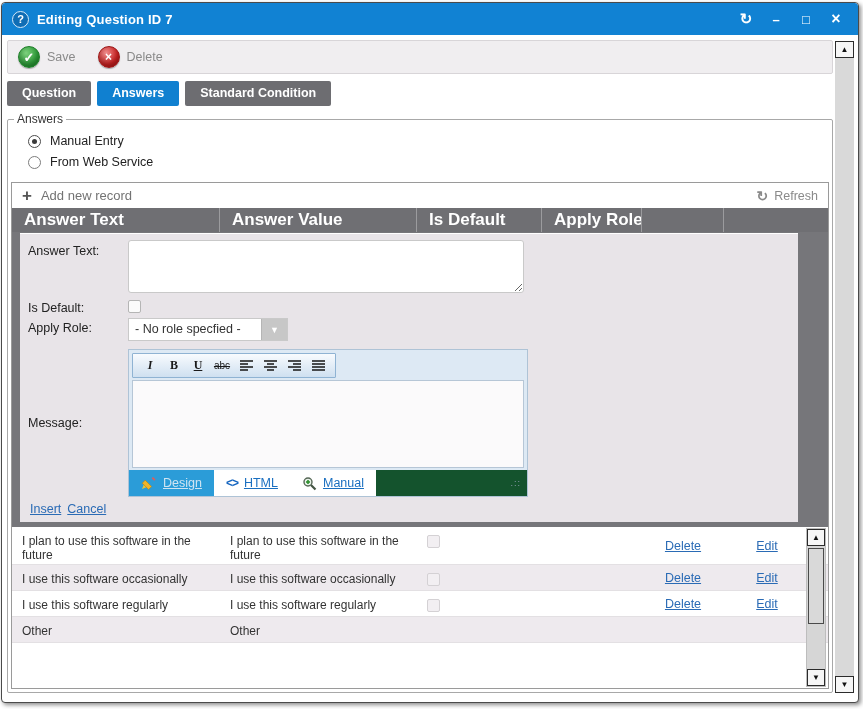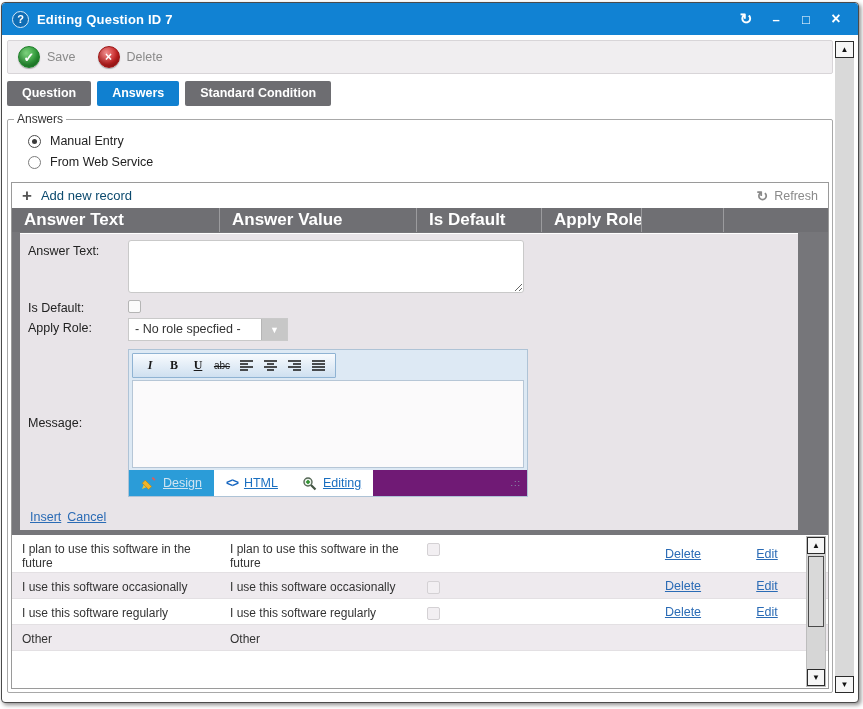--- a/index.html
+++ b/index.html
@@ -63,21 +63,21 @@
   .radio{ width:13px; height:13px; border-radius:50%; border:1px solid #7d7d7d; background:#fff; position:relative; }
   .radio.checked{ border-color:#4c4c4c; }
   .radio.checked::after{ content:""; position:absolute; left:3px; top:3px; width:5px; height:5px; border-radius:50%; background:#3b3b3b; }
   .radio-label{ font-size:12.5px; color:#222; }
 
   
   .grid{ border:1px solid #9a9a9a; display:flex; flex-direction:column; flex:1; min-height:0; margin:0 1px 1px 1px; overflow:hidden; background:#fff;}
   .grid-toolbar{ height:25px; background:#ffffff; display:flex; align-items:center; padding:0 10px; border-bottom:0; flex:0 0 auto;}
   .add-record{ display:flex; align-items:center; gap:9px; cursor:default; }
   .plus-icon{ color:#555; font-size:17px; font-weight:bold; line-height:1; }
-  .add-record .label{ color:#0c4a6e; font-size:13px; }
+  .add-record .label{ color:#737373; font-size:13px; }
   .grid-refresh{ margin-left:auto; display:flex; align-items:center; gap:6px; cursor:default;}
   .grid-refresh .ricon{ color:#8a8a8a; font-size:14px; font-weight:bold; }
   .grid-refresh .label{ color:#8a8a8a; font-size:12.5px; }
 
   .hdr{ display:flex; background:#6f6f73; flex:0 0 auto; height:24px; }
   .hcell{ color:#ffffff; font-size:17px; font-weight:600; padding:5px 12px;
           border-right:1px solid #9b9b9e; display:flex; align-items:center; overflow:hidden; white-space:nowrap;}
   .c1{ width:208px; } .c2{ width:197px; } .c3{ width:125px; } .c4{ width:100px; }
   .c5{ width:82px; } .c6{ flex:1; border-right:none !important; }
 
@@ -102,31 +102,31 @@
   .ed-toolbar-strip{ padding:3px 3px 2px 3px; }
   .ed-toolbar{ display:inline-flex; align-items:center; gap:2px; padding:2px 6px;
       background:linear-gradient(#f8fbfe,#cfe0f0); border:1px solid #8fb3d3; border-radius:1px; }
   .ed-btn{ min-width:22px; height:19px; display:flex; align-items:center; justify-content:center;
       font-size:12px; color:#1a1a1a; cursor:default; }
   .ed-btn.italic{ font-family:"Liberation Serif",serif; font-style:italic; font-weight:bold; }
   .ed-btn.bold{ font-family:"Liberation Serif",serif; font-weight:bold; }
   .ed-btn.underline{ font-family:"Liberation Serif",serif; font-weight:bold; text-decoration:underline; }
   .ed-btn.strike{ font-size:10px; font-weight:normal; text-decoration:line-through; }
   .ed-canvas{ margin:0 3px; height:88px; background:#fbfafb; border:1px solid #b6c6d6; }
-  .ed-modes{ display:flex; align-items:center; height:26px; margin-top:2px; background:#701a75; }
+  .ed-modes{ display:flex; align-items:center; height:26px; margin-top:2px; background:#14532d; }
   .mode{ height:100%; display:flex; align-items:center; gap:6px; padding:0 12px; cursor:default; }
   .mode .mlabel{ font-size:12.5px; text-decoration:underline; }
   .mode.active{ background:#2b9cd8; }
   .mode.active .mlabel{ color:#cfe4f2; }
   .mode.plain{ background:#ffffff; }
   .mode.plain .mlabel{ color:#1a6fc0; }
   .code-icon{ color:#1565c0; font-weight:bold; font-size:12px; letter-spacing:-1px; }
   .grip{ margin-left:auto; padding-right:6px; color:#8a9cae; font-size:9px; letter-spacing:1px; }
 
-  .insert-cancel{ margin:13px 0 2px 2px; display:flex; gap:6px; }
+  .insert-cancel{ margin:5px 0 2px 2px; display:flex; gap:6px; }
   a.link{ color:#2a6bb5; font-size:12.5px; text-decoration:underline; cursor:default; }
 
   
   .rows-wrap{ position:relative; flex:1; min-height:0; overflow:hidden; }
   .rows{ height:100%; overflow:hidden; }
   .trow{ display:flex; border-bottom:1px solid #e3e0e3; background:#ffffff; }
   .trow.alt{ background:#eeeaee; }
   .tcell{ font-size:12px; color:#333; padding:7px 10px; display:flex; align-items:flex-start; overflow:hidden;}
   .tcell.links{ align-items:center; justify-content:center; }
   .row-check{ width:13px; height:13px; border:1px solid #d4d1d4; border-radius:2px; background:#f2eff2; margin-top:1px;}
@@ -304,21 +304,21 @@
                       <span class="code-icon">&lt;&gt;</span>
                       <span class="mlabel">HTML</span>
                     </div>
                     <div class="mode plain">
                       <svg width="15" height="15" viewBox="0 0 15 15">
                           <circle cx="6" cy="6" r="4" fill="#e9f2e9" stroke="#556655" stroke-width="1.4"></circle>
                           <line x1="9" y1="9" x2="13.5" y2="13.5" stroke="#445544" stroke-width="2.2"></line>
                           <line x1="4" y1="6" x2="8" y2="6" stroke="#2e8f2e" stroke-width="1.6"></line>
                           <line x1="6" y1="4" x2="6" y2="8" stroke="#2e8f2e" stroke-width="1.6"></line>
                         </svg>
-                      <span class="mlabel">Editing</span>
+                      <span class="mlabel">Manual</span>
                     </div>
                     <div class="grip">.::</div>
                   </div>
                 </div>
               </div>
 
               <div class="insert-cancel">
                 <a class="link">Insert</a>
                 <a class="link">Cancel</a>
               </div>

